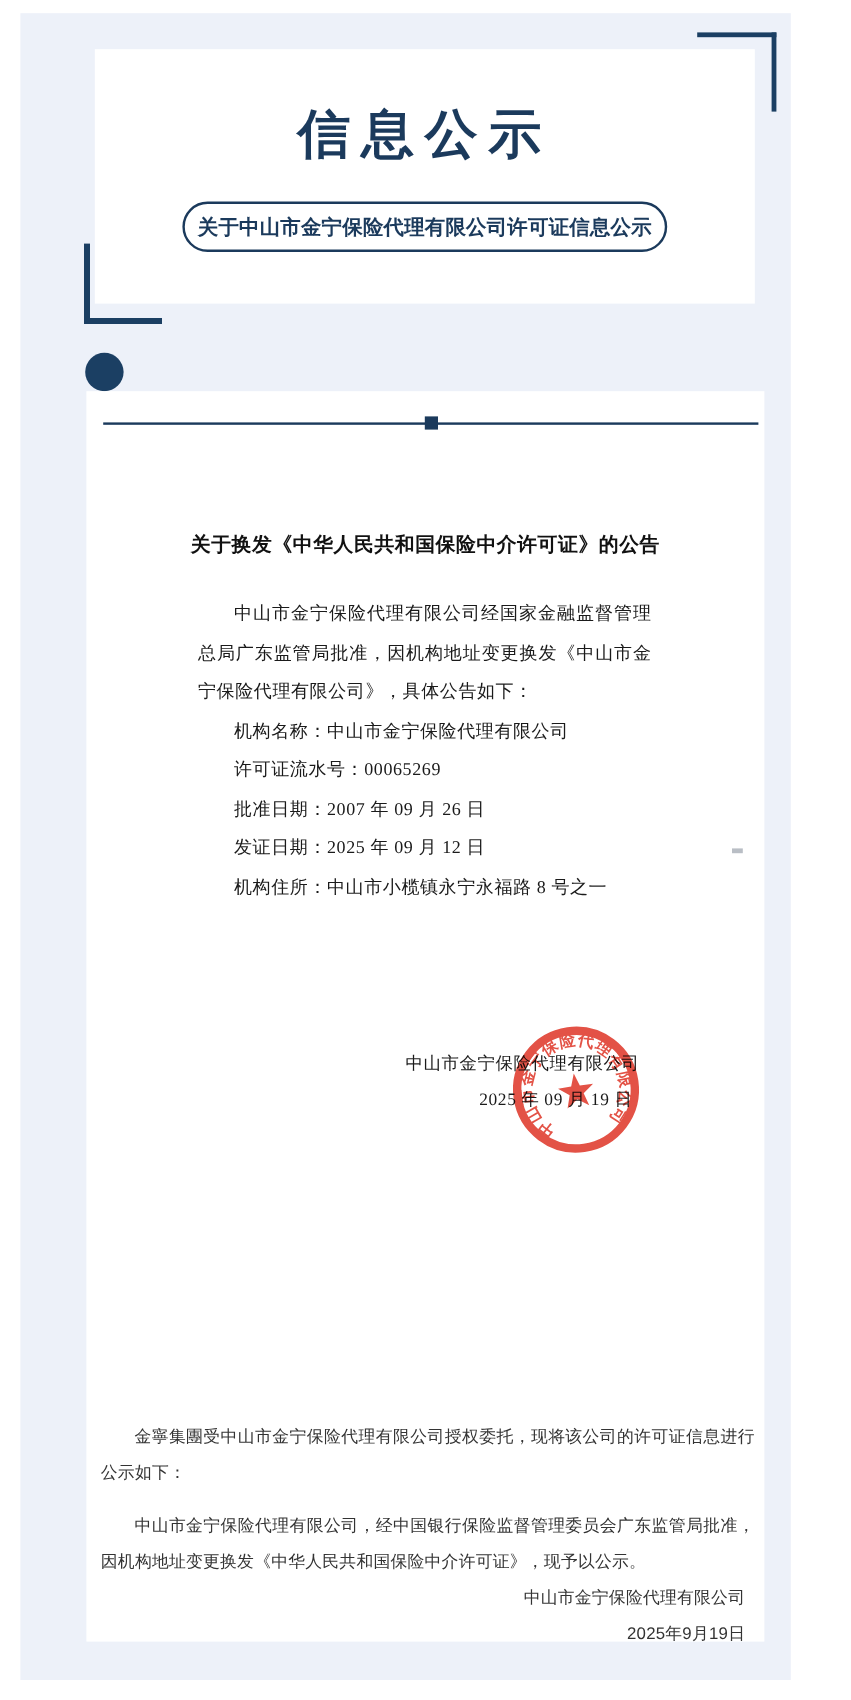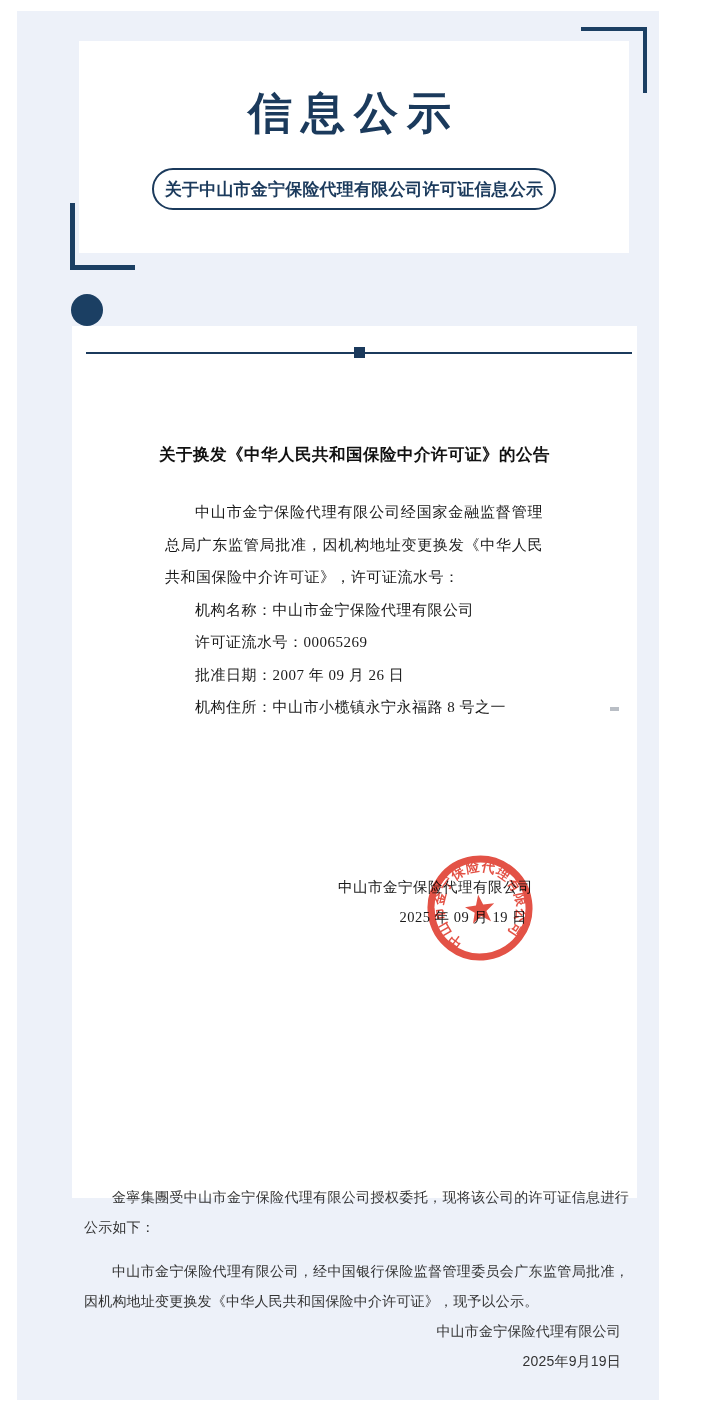--- a/index.html
+++ b/index.html
@@ -42,21 +42,21 @@
   .br-tr-h{left:581px;top:27px;width:66px;height:4px;}
   .br-tr-v{left:643px;top:27px;width:4px;height:66px;}
   .br-bl-v{left:70px;top:203px;width:5px;height:67px;}
   .br-bl-h{left:70px;top:265px;width:65px;height:5px;}
   .dot{
     position:absolute;left:71px;top:294px;width:32px;height:32px;
     border-radius:50%;background:var(--navy-deep);
   }
   
   .doc{
-    position:absolute;left:72px;top:326px;width:565px;height:872px;
+    position:absolute;left:72px;top:326px;width:565px;height:1042px;
     background:#ffffff;
   }
   .doc-divider{
     position:absolute;top:26px;left:14px;right:5px;height:2px;
     background:var(--navy);
   }
   .doc-divider-square{
     position:absolute;top:21px;left:282px;width:11px;height:11px;
     background:var(--navy);
   }
@@ -115,25 +115,26 @@
 
 <div class="dot"></div>
 
 <div class="doc">
   <div class="doc-divider"></div>
   <div class="doc-divider-square"></div>
 
   <div class="doc-heading">关于换发《中华人民共和国保险中介许可证》的公告</div>
 
   <div class="doc-body">
-    <p class="indent">中山市金宁保险代理有限公司经国家金融监督管理总局广东监管局批准，因机构地址变更换发《中华人民共和国保险中介许可证》，许可证流水号：</p>
+    <p class="indent">中山市金宁保险代理有限公司经国家金融监督管理总局广东监管局批准，因机构地址变更换发《中山市金宁保险代理有限公司》，具体公告如下：</p>
     <div>
         <div class="indent">机构名称：中山市金宁保险代理有限公司</div>
         <div class="indent">许可证流水号：00065269</div>
         <div class="indent">批准日期：2007 年 09 月 26 日</div>
+        <div class="indent">发证日期：2025 年 09 月 12 日</div>
         <div class="indent">机构住所：中山市小榄镇永宁永福路 8 号之一</div>
       </div>
   </div>
 
   <div class="sig-block">
     <div>中山市金宁保险代理有限公司</div>
     <div class="sig-date">2025 年 09 月 19 日</div>
   </div>
 
   <svg class="stamp" viewBox="0 0 114 114">

